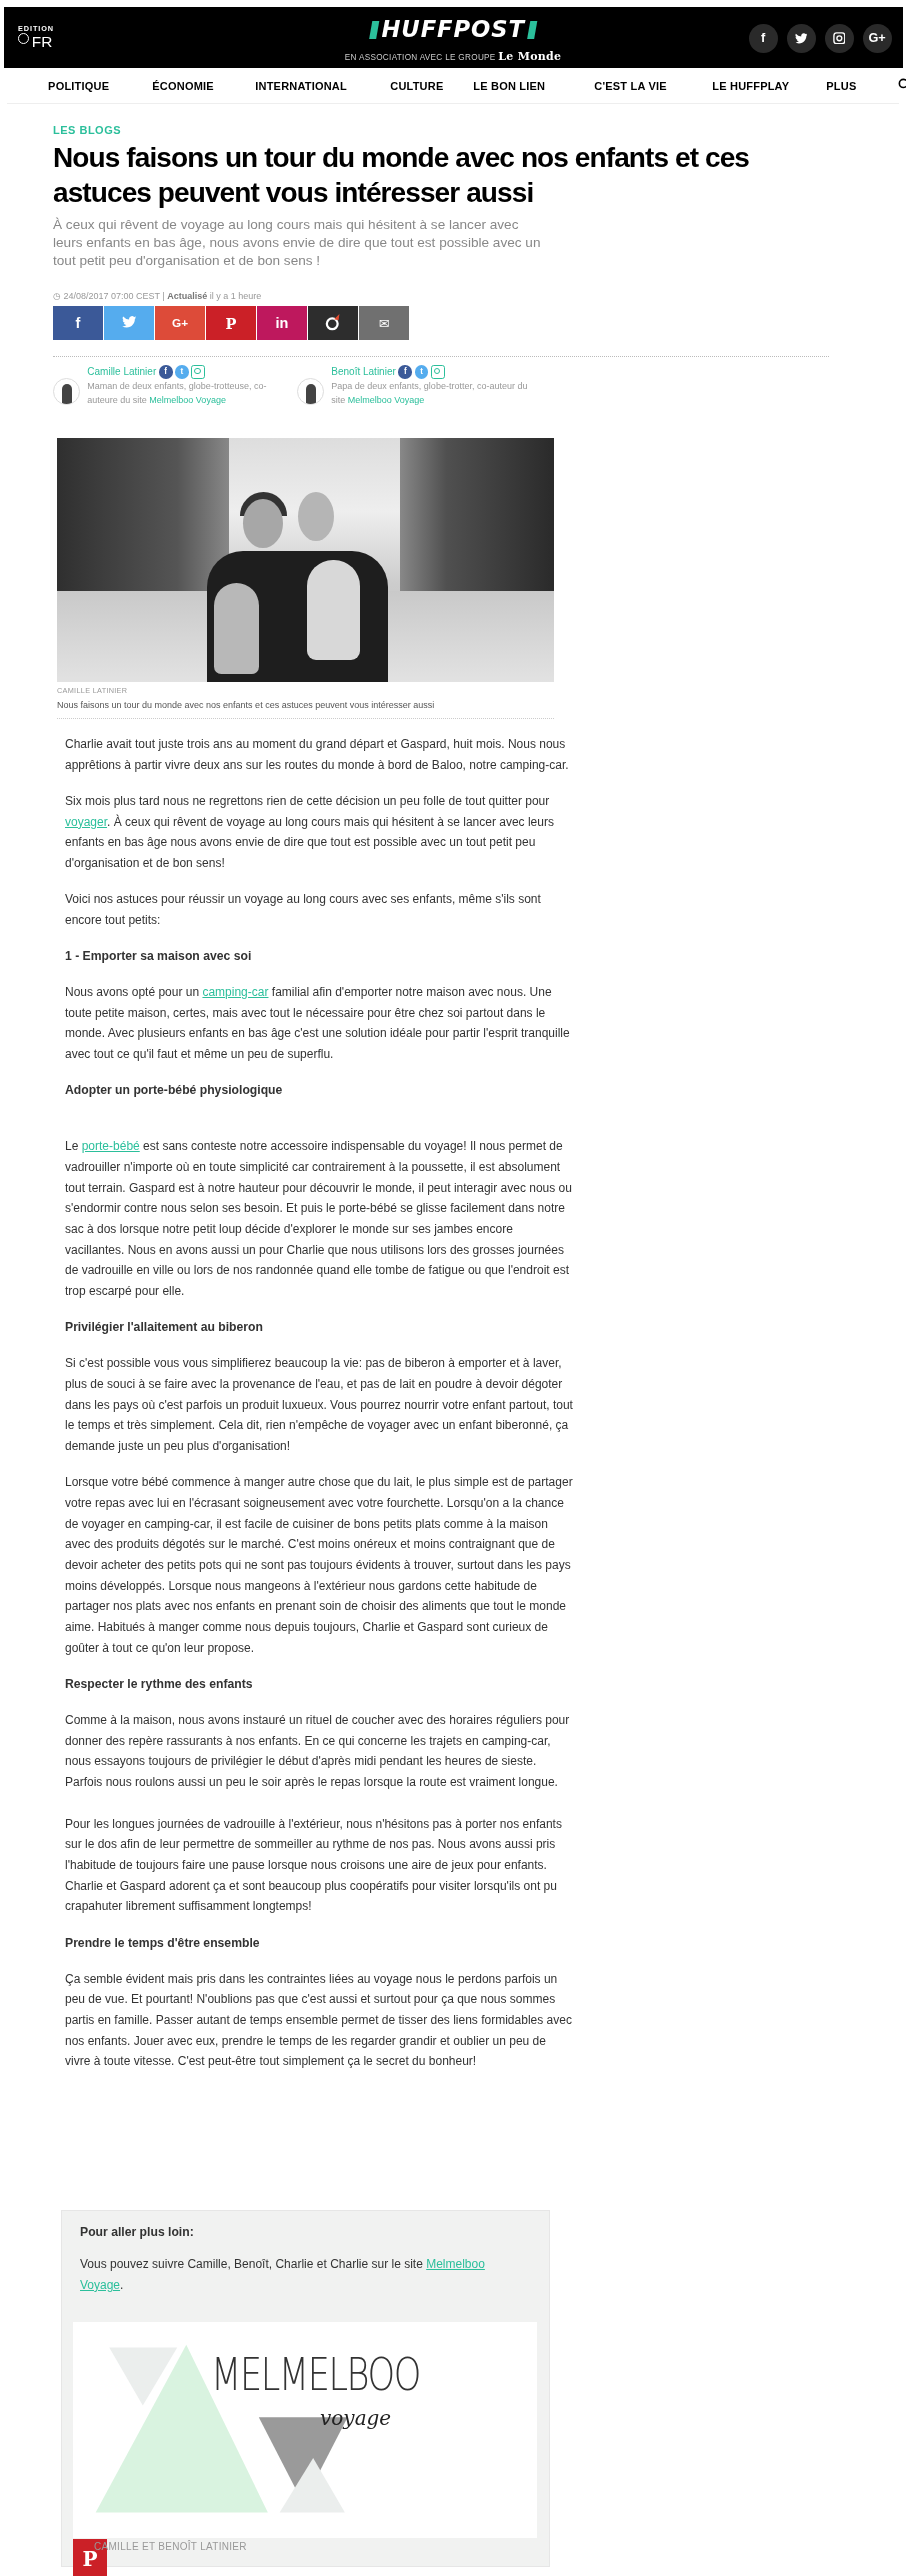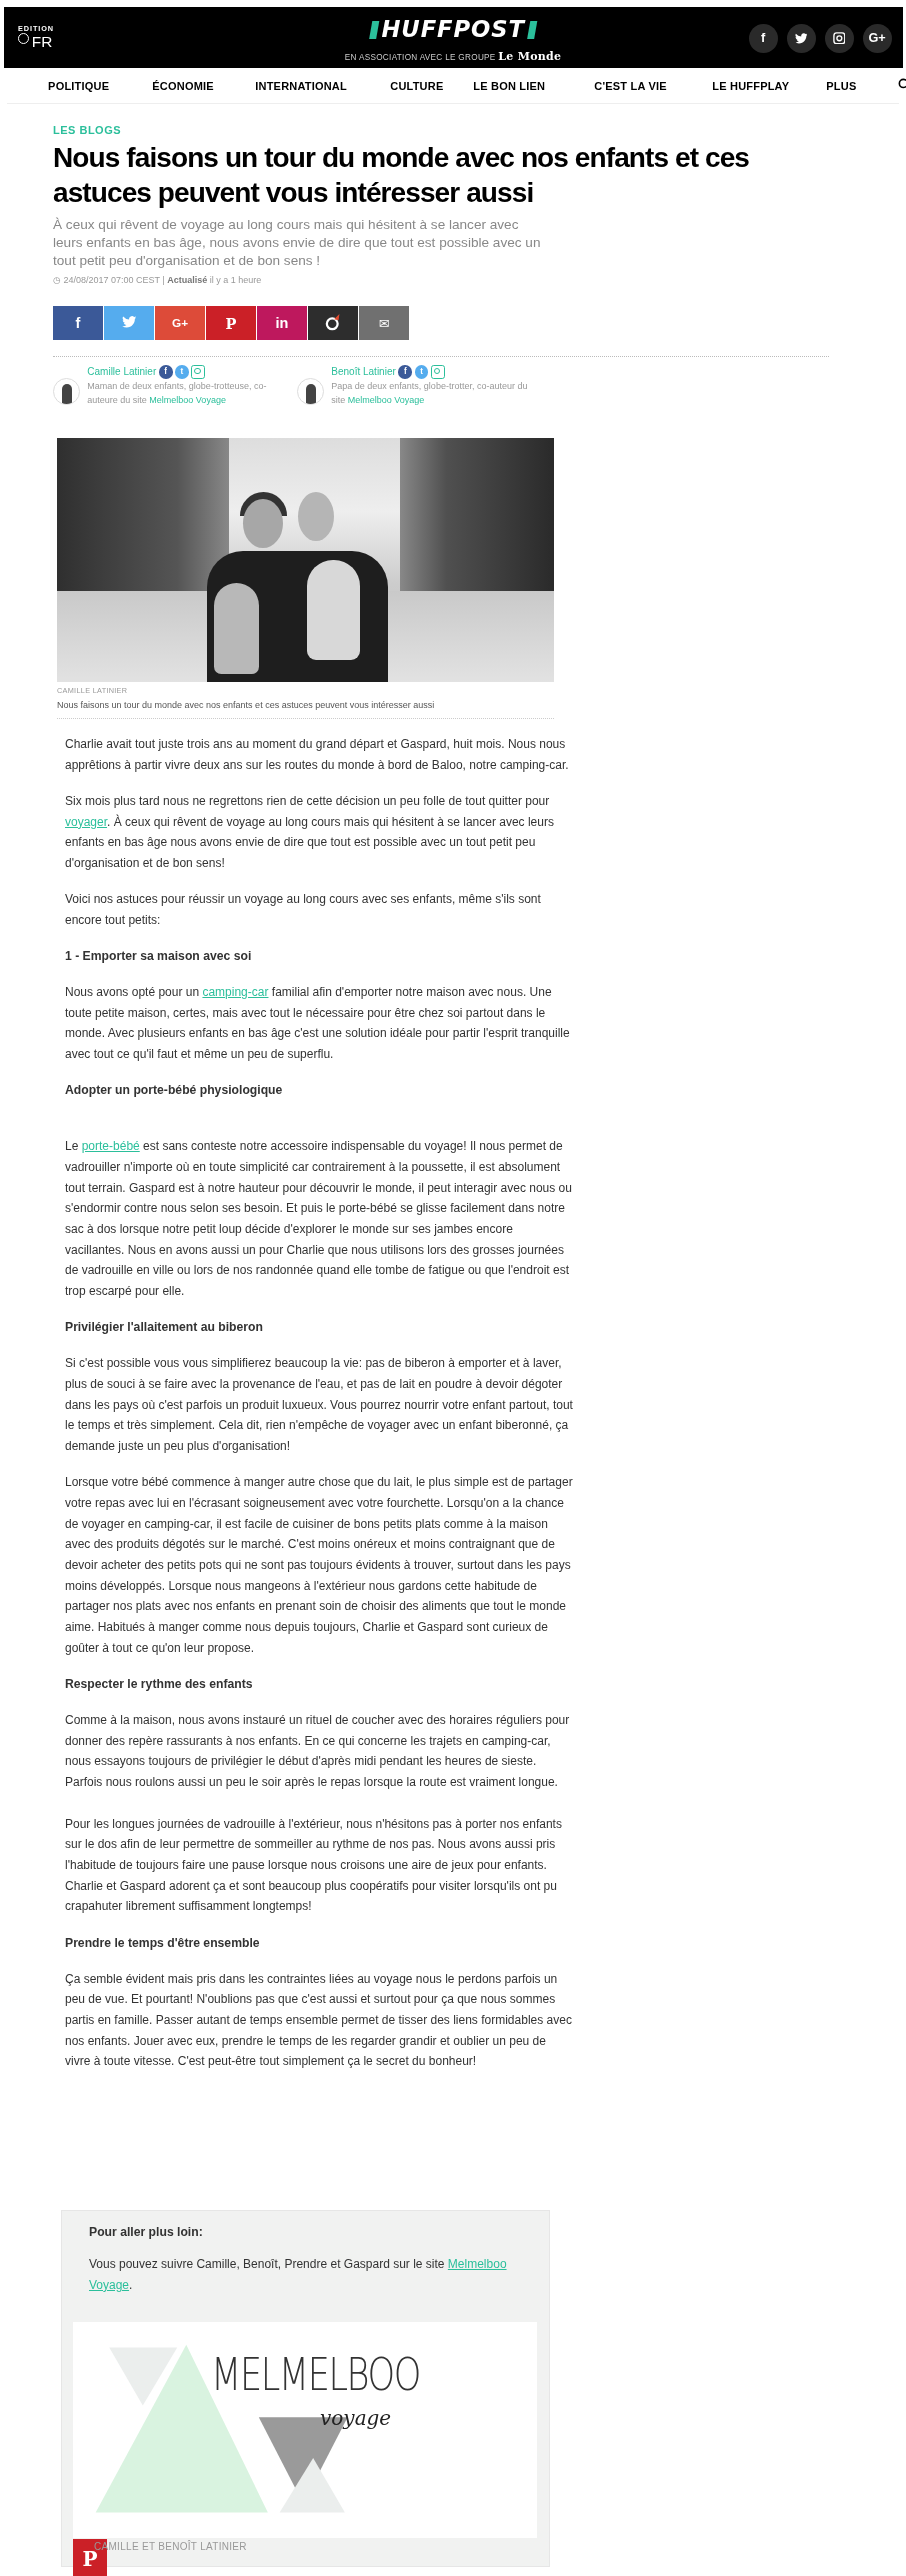--- a/index.html
+++ b/index.html
@@ -20,21 +20,21 @@
   .social-top { position: absolute; right: 11px; top: 16.3px; display: flex; gap: 9px; }
   .social-top .c { width: 29px; height: 29px; border-radius: 50%; background: #2a2a2a; color: #fff; display: flex; align-items: center; justify-content: center; font-weight: bold; font-size: 12.7px; }
 
   .nav { position: absolute; left: 7.3px; top: 68px; width: 892px; height: 36px; display: flex; align-items: center; border-bottom: 0.9px solid #eee; }
   .nav a { font-weight: bold; font-size: 11px; color: #000; text-decoration: none; position: absolute; top: 11.8px; letter-spacing: 0.2px; padding-left: 39px; }
 
   
   .kicker { position: absolute; left: 53px; top: 124px; color: #2bbf9b; font-weight: bold; font-size: 11px; letter-spacing: 0.5px; }
   .title { position: absolute; left: 53px; top: 140px; width: 707px; font-size: 28px; line-height: 35px; font-weight: bold; color: #000; letter-spacing: -0.9px; }
   .subtitle { position: absolute; left: 53px; top: 216px; width: 494px; font-size: 13.6px; line-height: 18px; color: #888; }
-  .timestamp { position: absolute; left: 53px; top: 275px; font-size: 9px; color: #999; }
+  .timestamp { position: absolute; left: 53px; top: 291px; font-size: 9px; color: #999; }
   .timestamp b { color: #777; }
 
   .share { position: absolute; left: 53px; top: 306px; display: flex; }
   .share .b { width: 51px; height: 34px; display: flex; align-items: center; justify-content: center; color: #fff; font-weight: bold; font-size: 14.5px; border-right: 0.9px solid #fff; }
 
   .divider { position: absolute; left: 53px; top: 356px; width: 776px; border-top: 0.9px dotted #bbb; }
 
   .author { position: absolute; top: 365px; display: flex; gap: 7.3px; width: 236px; }
   .author .av { width: 27px; height: 27px; border-radius: 50%; border: 0.9px solid #ddd; margin-top: 12.7px; position: relative; overflow: hidden; background: #fff; flex: none; }
   .author .av::after { content: ""; position: absolute; left: 8.2px; top: 5.4px; width: 10px; height: 20px; background: #444; border-radius: 5.4px 5.4px 1.8px 1.8px; }
@@ -61,21 +61,21 @@
   .caption { position: absolute; left: 57px; top: 700px; font-size: 9px; color: #555; }
   .capdiv { position: absolute; left: 57px; top: 718px; width: 497px; border-top: 0.9px dotted #ccc; }
 
   
   .body { position: absolute; left: 57px; top: 734px; width: 508px; font-size: 12px; line-height: 20.7px; color: #333; margin-left: 8px; }
   .body p { margin-bottom: 15.4px; }
   .body h3 { font-size: 12.2px; font-weight: bold; color: #333; margin: 0 0 15.4px 0; }
   .body a { color: #2bbf9b; text-decoration: underline; }
   .body .gap { height: 20px; }
 
-  .further { position: absolute; left: 61px; top: 2210px; width: 489px; height: 357px; background: #f1f2f1; border: 0.9px solid #e6e6e6; padding: 11px 27px; }
+  .further { position: absolute; left: 61px; top: 2210px; width: 489px; height: 357px; background: #f1f2f1; border: 0.9px solid #e6e6e6; padding: 11px 18px; }
   .further h4 { font-size: 12.2px; color: #333; margin-bottom: 15.4px; margin-top: 2.7px; }
   .further p { font-size: 12px; line-height: 20.7px; color: #333; }
   .further a { color: #2bbf9b; text-decoration: underline; }
   .logobox { position: absolute; left: 11px; top: 111px; width: 464px; height: 216px; background: #fff; }
   .mel { position: absolute; left: 138px; top: 27px; font-family: "DejaVu Sans", sans-serif; font-weight: 200; font-size: 45px; letter-spacing: -1.8px; color: #333; transform: scaleX(0.78); transform-origin: left; line-height: 51px; }
   .voy { position: absolute; left: 247px; top: 84px; font-family: "DejaVu Serif", serif; font-style: italic; font-size: 20px; color: #222; }
   .logocredit { position: absolute; left: 32px; top: 330px; font-size: 10px; color: #999; letter-spacing: 0.3px; }
   .pin { position: absolute; left: 11px; top: 328px; width: 34px; height: 39px; background: #cb2027; color: #fff; font-weight: bold; font-size: 20px; display: flex; align-items: center; justify-content: center; font-family: "DejaVu Serif", serif; }
 </style>
 </head>
@@ -233,21 +233,21 @@
   <h3>Respecter le rythme des enfants</h3>
   <p>Comme à la maison, nous avons instauré un rituel de coucher avec des horaires réguliers pour donner des repère rassurants à nos enfants. En ce qui concerne les trajets en camping-car, nous essayons toujours de privilégier le début d'après midi pendant les heures de sieste. Parfois nous roulons aussi un peu le soir après le repas lorsque la route est vraiment longue.</p>
   <div style="height:5.4px"></div>
   <p>Pour les longues journées de vadrouille à l'extérieur, nous n'hésitons pas à porter nos enfants sur le dos afin de leur permettre de sommeiller au rythme de nos pas. Nous avons aussi pris l'habitude de toujours faire une pause lorsque nous croisons une aire de jeux pour enfants. Charlie et Gaspard adorent ça et sont beaucoup plus coopératifs pour visiter lorsqu'ils ont pu crapahuter librement suffisamment longtemps!</p>
   <h3>Prendre le temps d'être ensemble</h3>
   <p>Ça semble évident mais pris dans les contraintes liées au voyage nous le perdons parfois un peu de vue. Et pourtant! N'oublions pas que c'est aussi et surtout pour ça que nous sommes partis en famille. Passer autant de temps ensemble permet de tisser des liens formidables avec nos enfants. Jouer avec eux, prendre le temps de les regarder grandir et oublier un peu de vivre à toute vitesse. C'est peut-être tout simplement ça le secret du bonheur!</p>
 </div>
 
 <div class="further">
   <h4>Pour aller plus loin:</h4>
-  <p><span>Vous pouvez suivre Camille, Benoît, Prendre et Gaspard sur le site </span><a>Melmelboo Voyage</a><span>.</span></p>
+  <p><span>Vous pouvez suivre Camille, Benoît, Charlie et Charlie sur le site </span><a>Melmelboo Voyage</a><span>.</span></p>
   <div class="logobox">
     <svg width="464" height="216" viewBox="0 0 512 238" style="position:absolute;left:0;top:0">
       <polygon points="40,28 115,28 77,92" fill="#ebeeed"></polygon>
       <polygon points="125,25 215,210 25,210" fill="#d9f3e0"></polygon>
       <polygon points="205,105 303,105 254,200" fill="#9a9a9a"></polygon>
       <polygon points="265,150 300,210 228,210" fill="#ebeeed"></polygon>
     </svg>
     <div class="mel">MELMELBOO</div>
     <div class="voy">voyage</div>
   </div>

